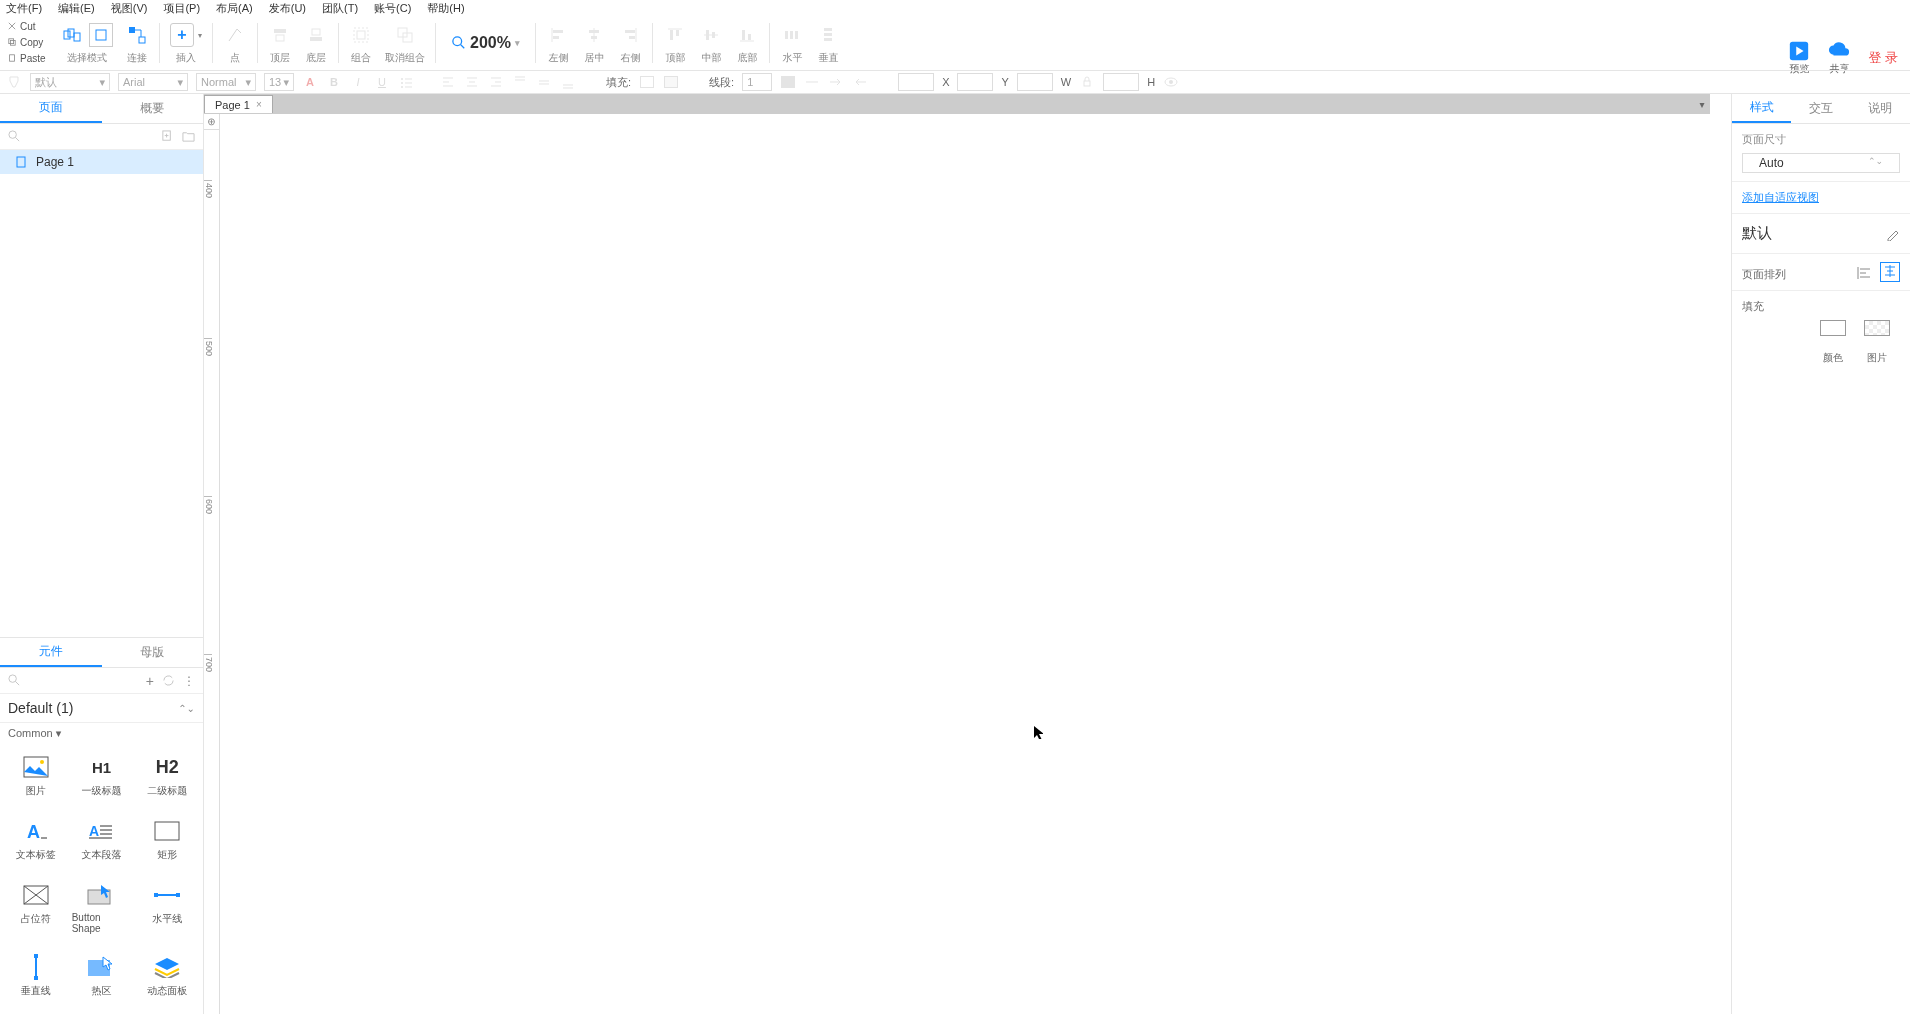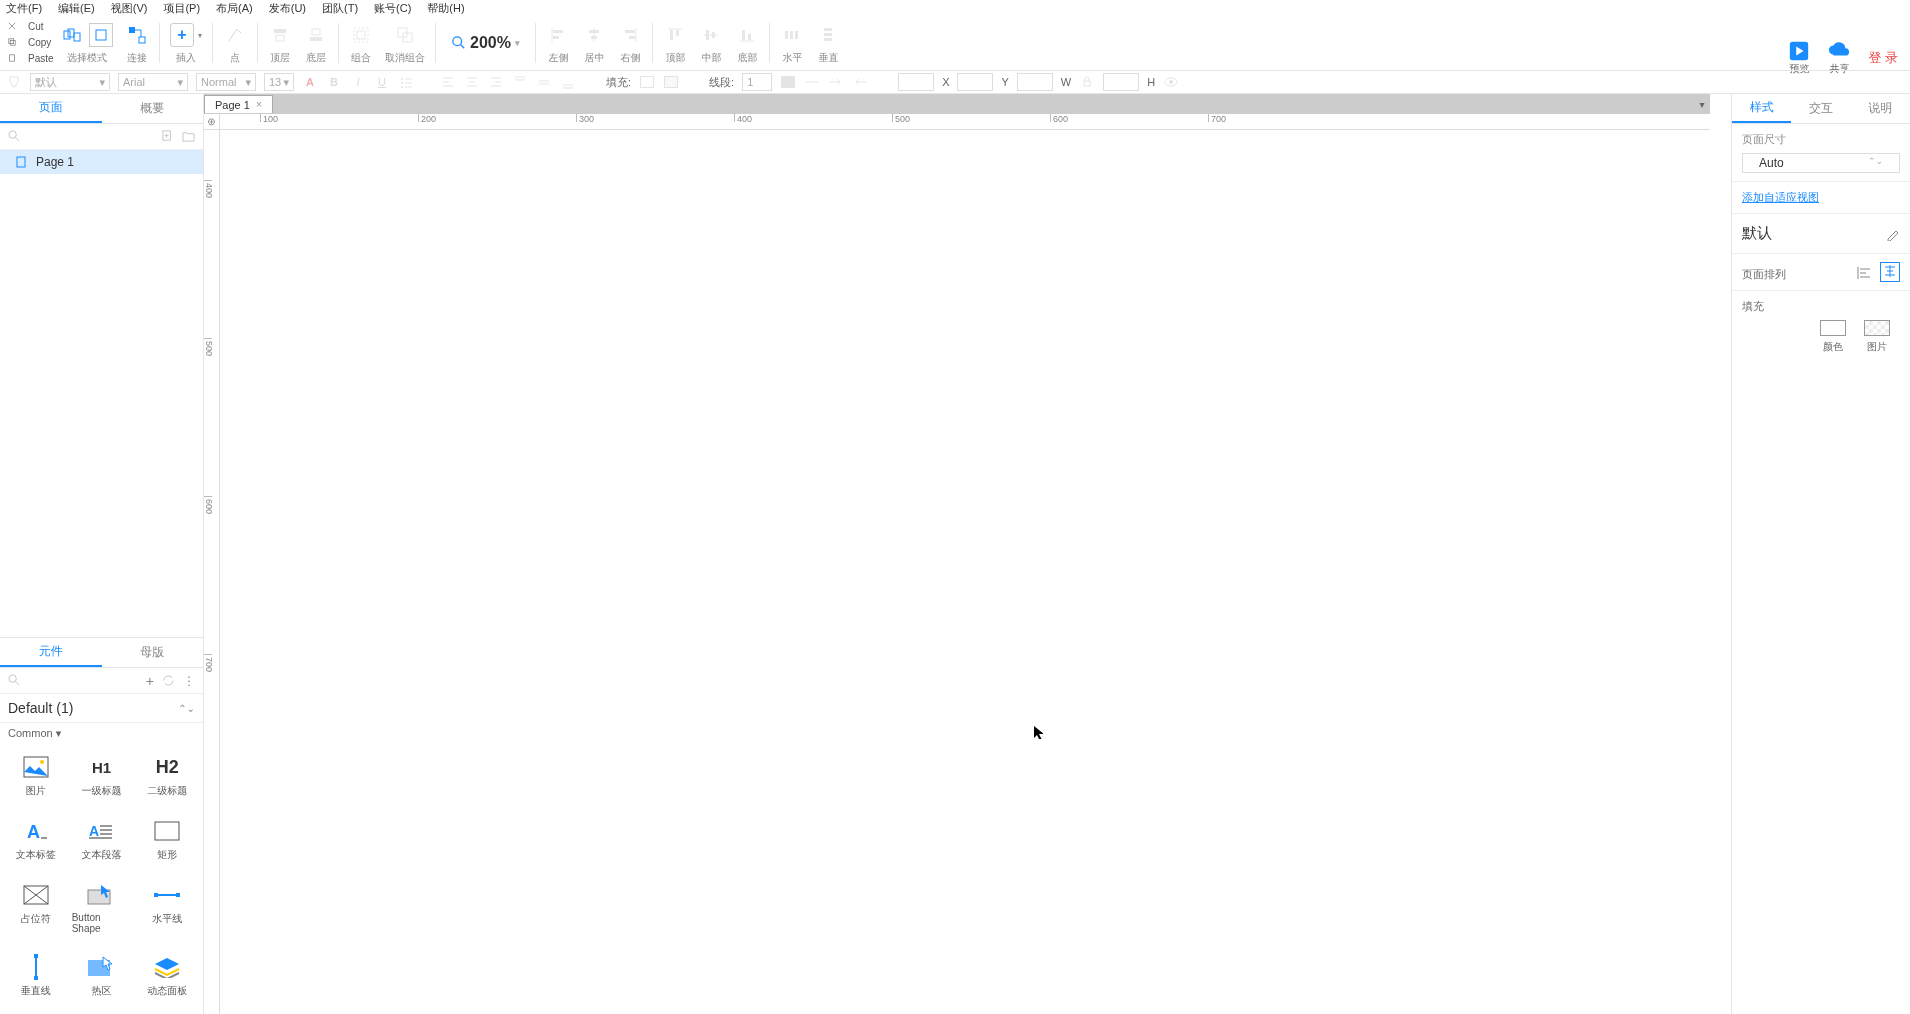--- a/index.html
+++ b/index.html
@@ -4,21 +4,21 @@
 <style>
 * { margin: 0; padding: 0; box-sizing: border-box; font-family: "Microsoft YaHei", Arial, sans-serif; }
 body { background: #fff; font-size: 12px; color: #333; overflow: hidden; width: 1910px; height: 1014px; position: relative; }
 
 
 .menubar { height: 16px; display: flex; align-items: center; padding: 0 6px; font-size: 11px; }
 .menubar span { margin-right: 16px; cursor: default; }
 
 
 .clip-strip { position: absolute; left: 8px; top: 18px; display: flex; flex-direction: column; font-size: 10px; color: #555; }
-.clip-strip div { display: flex; align-items: center; gap: 12px; height: 16px; }
+.clip-strip div { display: flex; align-items: center; gap: 4px; height: 16px; }
 .clip-strip svg { width: 8px; height: 8px; }
 
 
 .toolbar { position: absolute; top: 18px; left: 55px; right: 0; height: 50px; display: flex; align-items: center; }
 .tool-group { display: flex; flex-direction: column; align-items: center; margin: 0 6px; }
 .tool-icons { display: flex; gap: 4px; height: 28px; align-items: center; }
 .tool-label { font-size: 10px; color: #888; margin-top: 2px; }
 .tool-box { width: 24px; height: 24px; display: flex; align-items: center; justify-content: center; }
 .tool-box.dis { opacity: 0.35; }
 .sep { width: 1px; height: 40px; background: #e5e5e5; margin: 0 4px; }
@@ -80,21 +80,21 @@
 .rp-tabs { display: flex; height: 30px; align-items: center; border-bottom: 1px solid #e5e5e5; }
 .rp-tab { flex: 1; text-align: center; font-size: 12px; color: #888; }
 .rp-tab.active { color: #1a8cff; border-bottom: 2px solid #1a8cff; height: 100%; display:flex; align-items:center; justify-content:center; }
 .rp-section { padding: 8px 10px; border-bottom: 1px solid #eee; font-size: 11px; color: #666; }
 .rp-section .title { font-size: 11px; color: #888; margin-bottom: 6px; }
 .rp-select { border: 1px solid #ddd; padding: 2px 16px; font-size: 12px; color: #333; display: flex; justify-content: space-between; }
 .rp-link { color: #1a8cff; text-decoration: underline; font-size: 11px; }
 .rp-default { font-size: 15px; color: #333; padding: 10px; display: flex; justify-content: space-between; align-items: center; border-bottom: 1px solid #eee; }
 .rp-row { display: flex; align-items: flex-end; gap: 7px; }
 .fill-opts { display: flex; gap: 18px; justify-content: flex-end; padding: 6px 10px; }
-.fill-opt { display: flex; flex-direction: column; align-items: center; font-size: 10px; color: #666; gap: 4px; }
+.fill-opt { display: flex; flex-direction: column; align-items: center; font-size: 10px; color: #666; gap: 15px; }
 .fill-swatch { width: 26px; height: 16px; border: 1px solid #999; }
 </style>
 </head>
 <body>
 
 <div class="menubar">
   <span>文件(F)</span>
   <span>编辑(E)</span>
   <span>视图(V)</span>
   <span>项目(P)</span>
@@ -640,29 +640,20 @@
 <div class="canvas-area">
   <div class="page-tabs">
     <div class="page-tab">
       <span>Page 1</span>
       <span class="close">×</span>
     </div>
     <div class="fill"></div>
     <div class="drop-arrow">▾</div>
   </div>
   <div class="ruler-corner">⊕</div>
-  <div class="ruler-h" id="ruler-h">
-      <div class="tick" style="left: 40px;">100</div>
-      <div class="tick" style="left: 198px;">200</div>
-      <div class="tick" style="left: 356px;">300</div>
-      <div class="tick" style="left: 514px;">400</div>
-      <div class="tick" style="left: 672px;">500</div>
-      <div class="tick" style="left: 830px;">600</div>
-      <div class="tick" style="left: 988px;">700</div>
-    </div>
   <div class="ruler-v" id="ruler-v">
       <div class="tick" style="top: 50px;">400</div>
       <div class="tick" style="top: 208px;">500</div>
       <div class="tick" style="top: 366px;">600</div>
       <div class="tick" style="top: 524px;">700</div>
     </div>
   <div class="grid">
     <svg class="cursor-mark" style="left:813px; top:595px;" width="14" height="18">
         <path d="M1 1l0 12 3-3 3 6 2-1-3-6h5z" fill="#000"></path>
       </svg>

